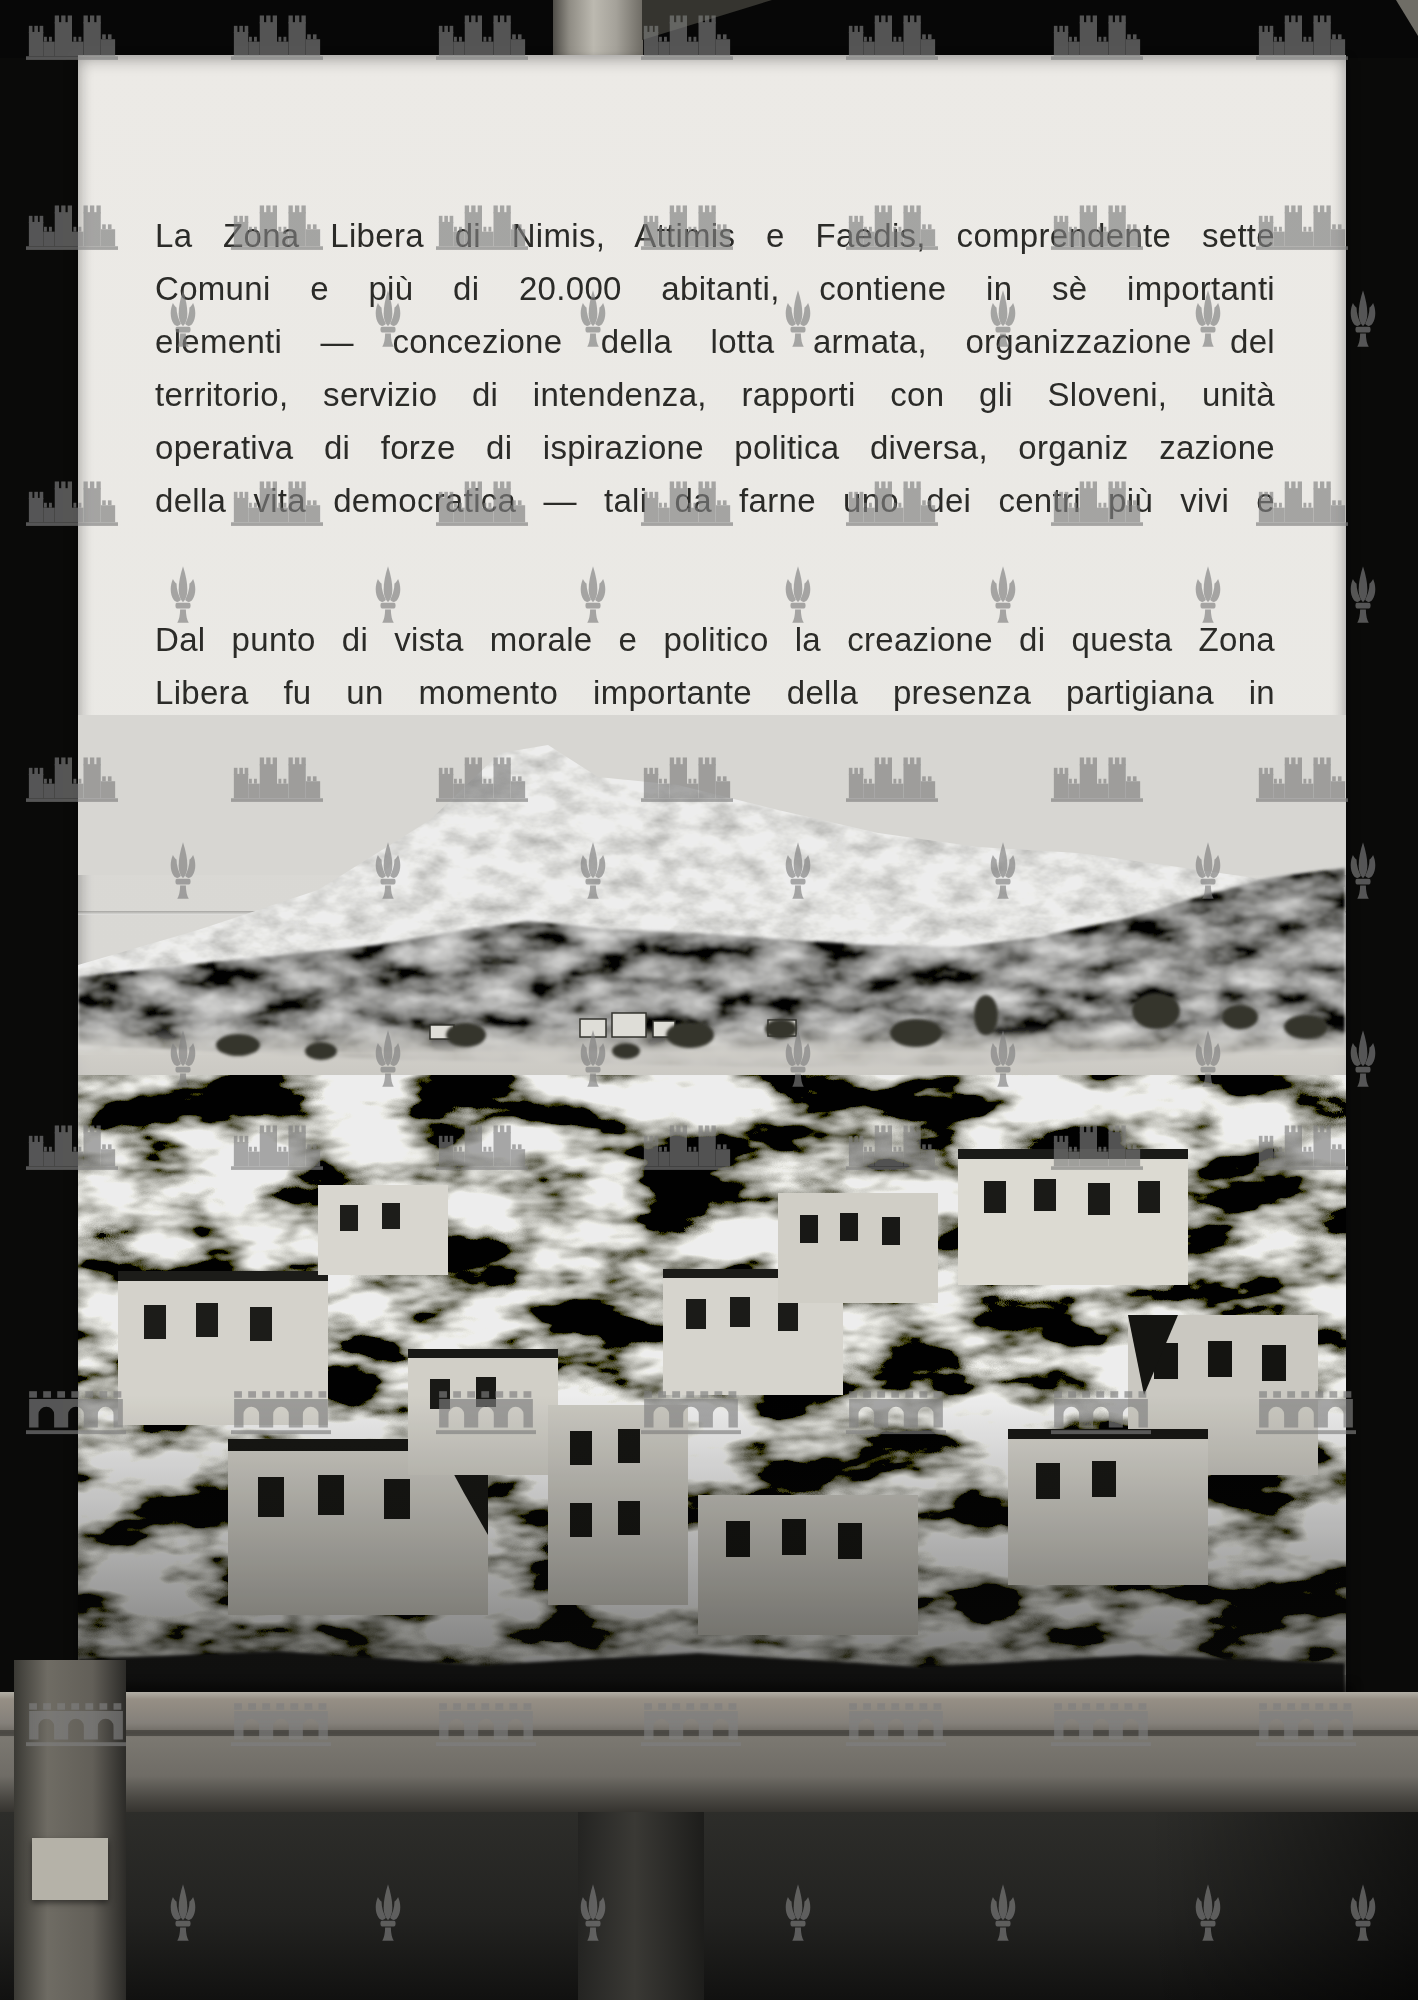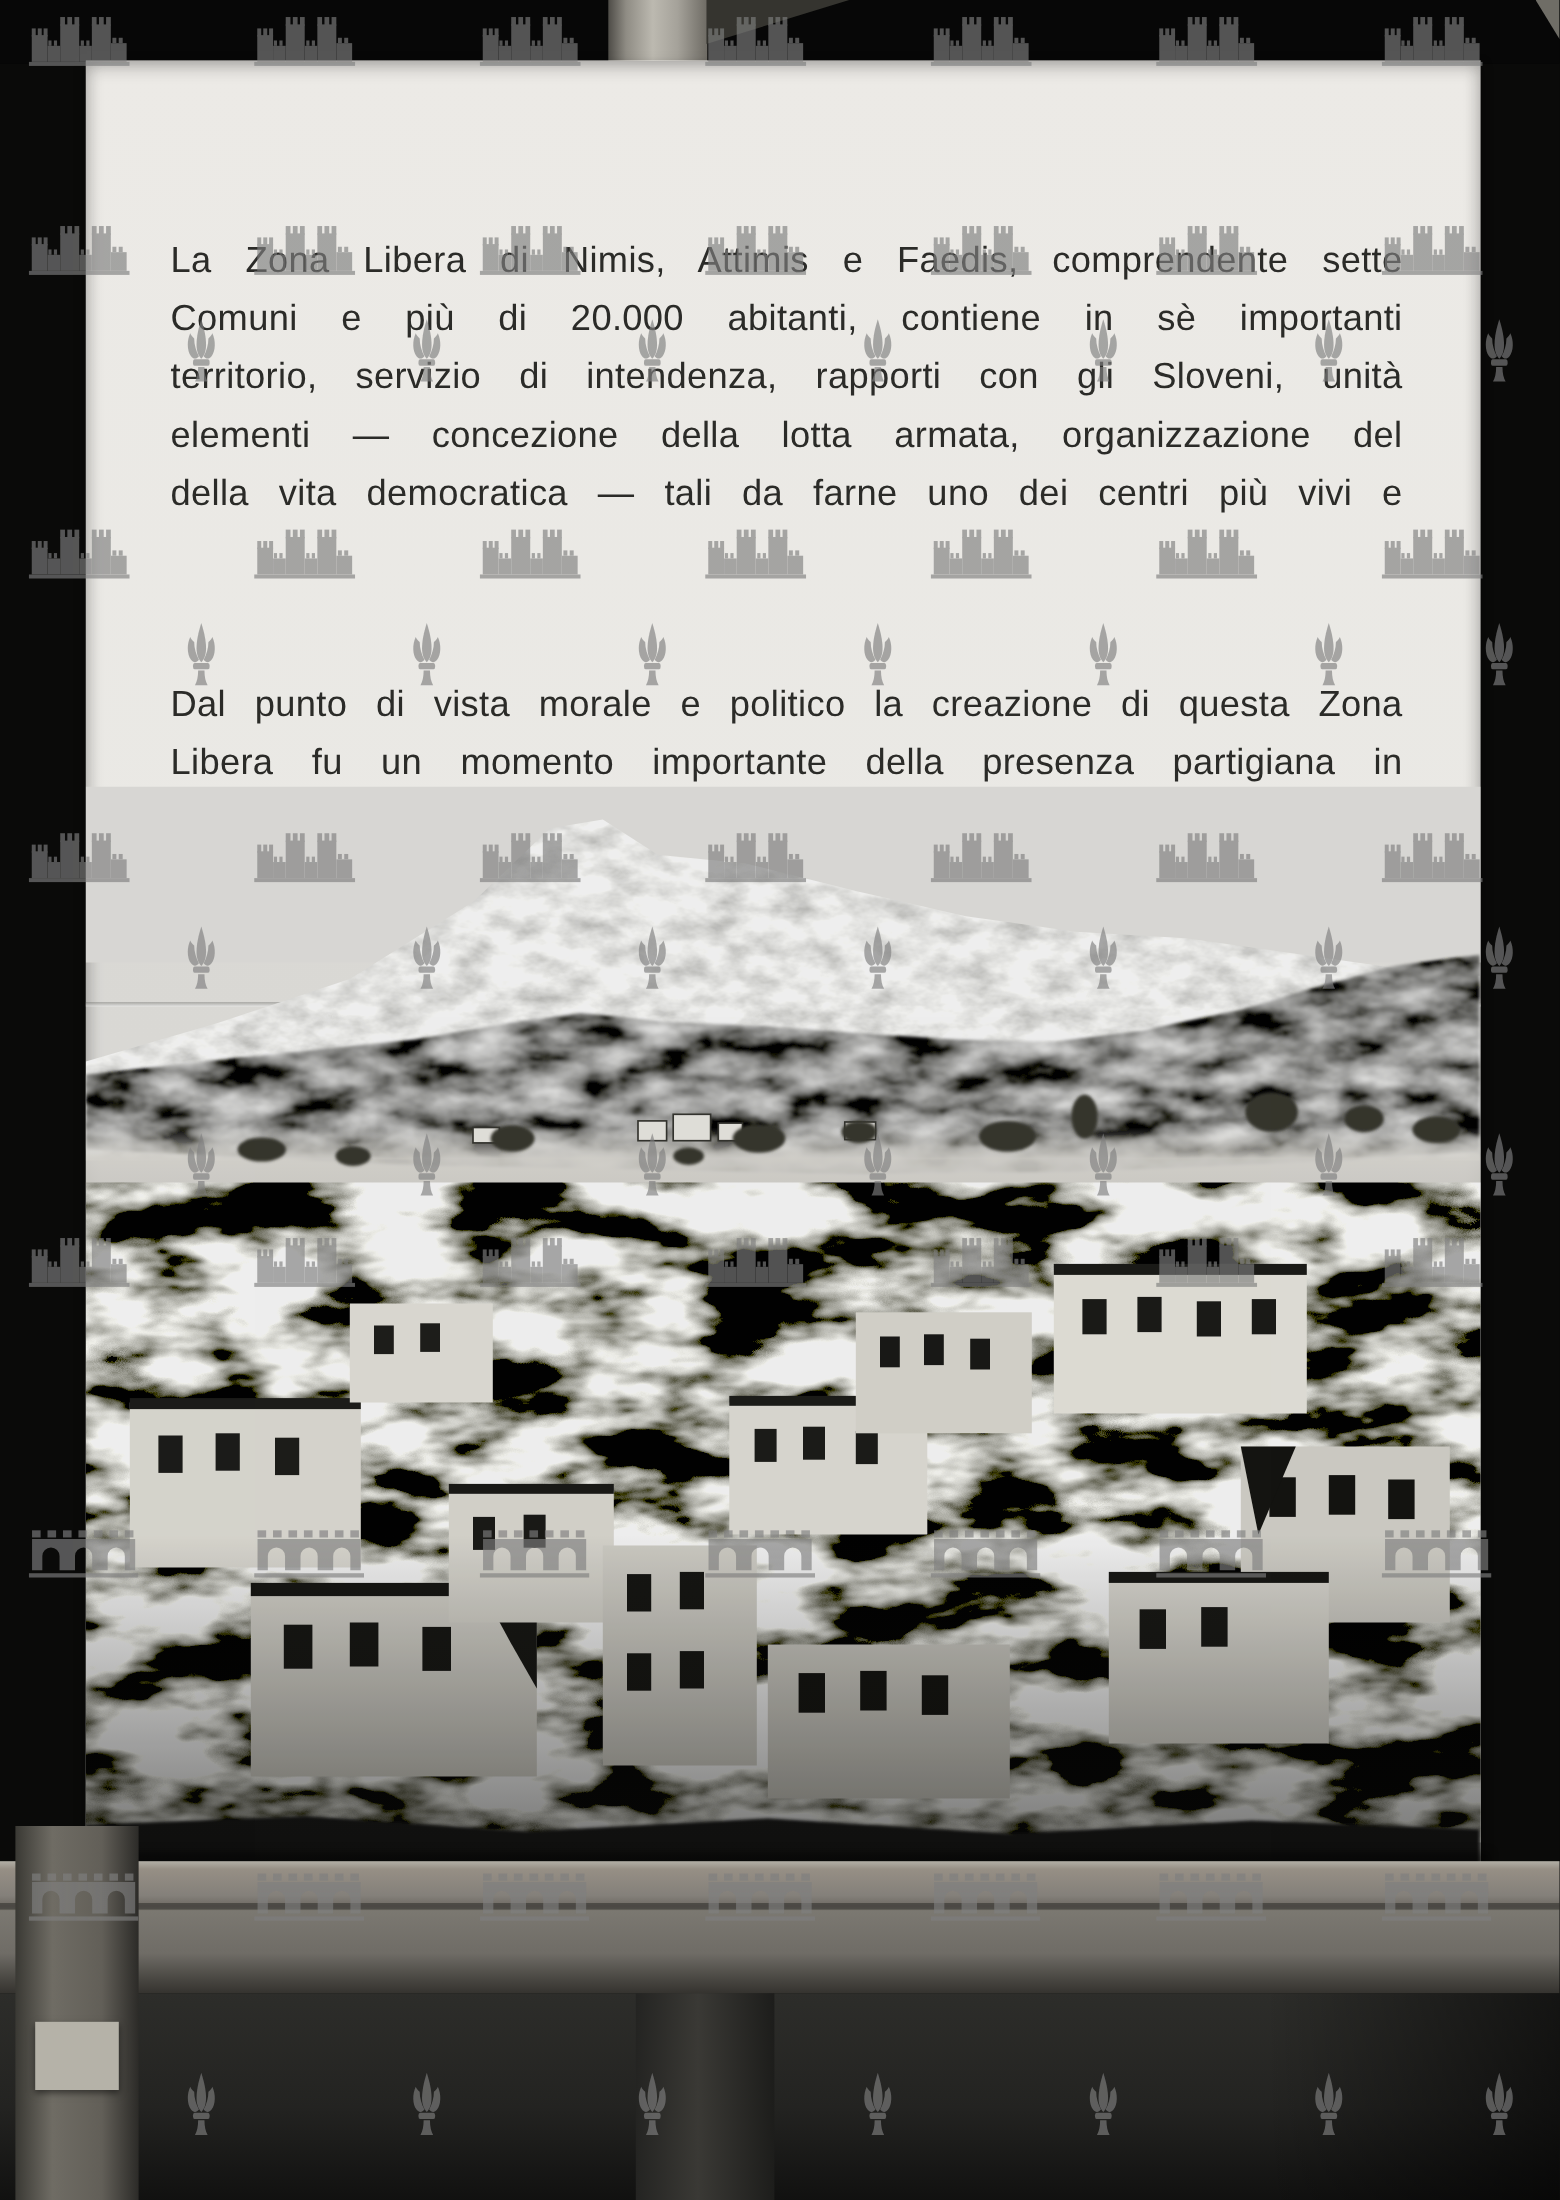--- a/index.html
+++ b/index.html
@@ -111,22 +111,23 @@
   <div class="top-band"></div>
   <div class="easel-post"></div>
   <div class="post-wedge"></div>
   <div class="corner-sliver"></div>
 
   <div class="panel">
 
     <div class="para para-1">
         <div class="text-line">La Zona Libera di Nimis, Attimis e Faedis, comprendente sette</div>
         <div class="text-line">Comuni e più di 20.000 abitanti, contiene in sè importanti</div>
+        <div class="text-line">elementi — concezione della lotta armata, organizzazione del</div>
         <div class="text-line">territorio, servizio di intendenza, rapporti con gli Sloveni, unità</div>
-        <div class="text-line">elementi — concezione della lotta armata, organizzazione del</div>
+        <div class="text-line">operativa di forze di ispirazione politica diversa, organiz zazione</div>
         <div class="text-line">della vita democratica — tali da farne uno dei centri più vivi e</div>
       </div>
     <div class="para para-2">
         <div class="text-line">Dal punto di vista morale e politico la creazione di questa Zona</div>
         <div class="text-line">Libera fu un momento importante della presenza partigiana in</div>
         <div class="text-line no-just">Friuli, fu la dimostrazione della forza che aveva assunto</div>
         <div class="text-line no-just">il Movimento e della sua capacità di lotta.</div>
       </div>
 
     <div class="seam-line"></div>

